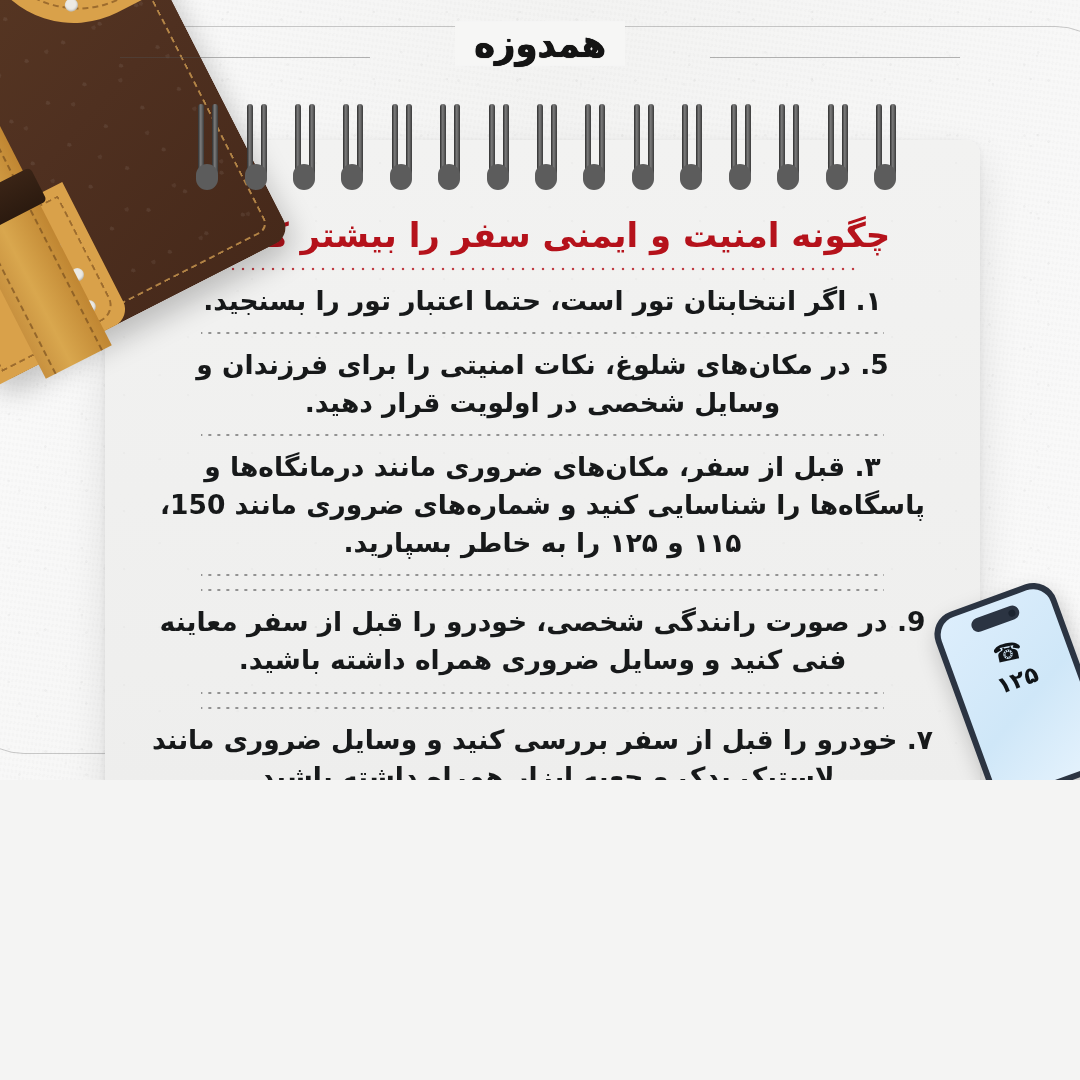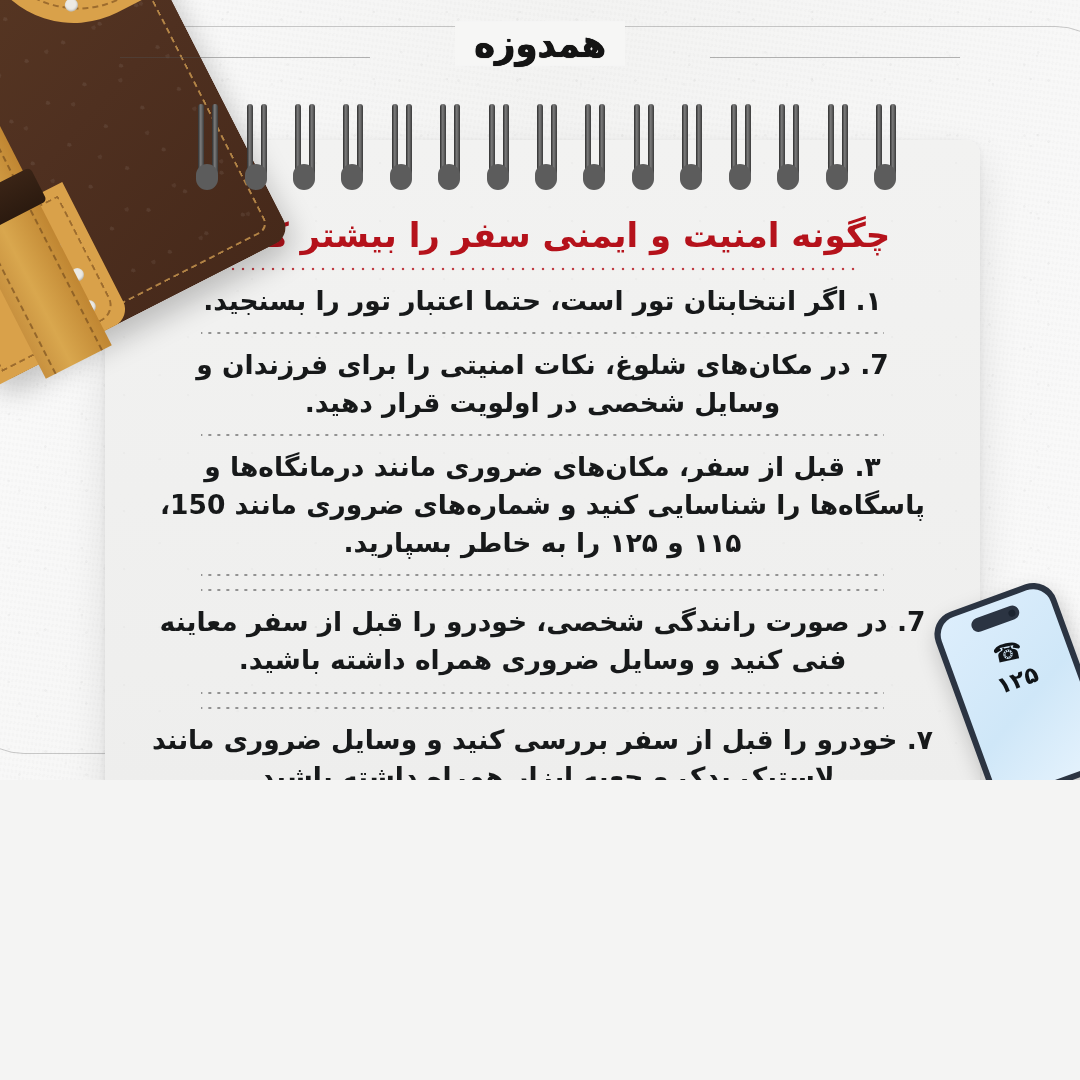--- a/index.html
+++ b/index.html
@@ -239,29 +239,29 @@
   <div class="notepad">
 
     <div class="content">
 
       <h1 class="headline">چگونه امنیت و ایمنی سفر را بیشتر کنیم؟</h1>
       <div class="sep red"></div>
 
       <p class="tip">۱. اگر انتخابتان تور است، حتما اعتبار تور را بسنجید.</p>
       <div class="sep"></div>
 
-      <p class="tip">7. در مکان‌های شلوغ، نکات امنیتی را برای فرزندان و وسایل شخصی در اولویت قرار دهید.</p>
+      <p class="tip">5. در مکان‌های شلوغ، نکات امنیتی را برای فرزندان و وسایل شخصی در اولویت قرار دهید.</p>
       <div class="sep"></div>
 
       <p class="tip">۳. قبل از سفر، مکان‌های ضروری مانند درمانگاه‌ها و پاسگاه‌ها را شناسایی کنید و شماره‌های ضروری مانند 150، ۱۱۵ و ۱۲۵ را به خاطر بسپارید.</p>
       <div class="sep"></div>
 
       <div class="sep"></div>
 
-      <p class="tip">7. در صورت رانندگی شخصی، خودرو را قبل از سفر معاینه فنی کنید و وسایل ضروری همراه داشته باشید.</p>
+      <p class="tip">9. در صورت رانندگی شخصی، خودرو را قبل از سفر معاینه فنی کنید و وسایل ضروری همراه داشته باشید.</p>
       <div class="sep"></div>
 
       <div class="sep"></div>
 
       <p class="tip">۷. خودرو را قبل از سفر بررسی کنید و وسایل ضروری مانند لاستیک یدک و جعبه ابزار همراه داشته باشید.</p>
     </div>
 
     <div class="dots">
       <span class="dot"></span>
       <span class="dot"></span>

